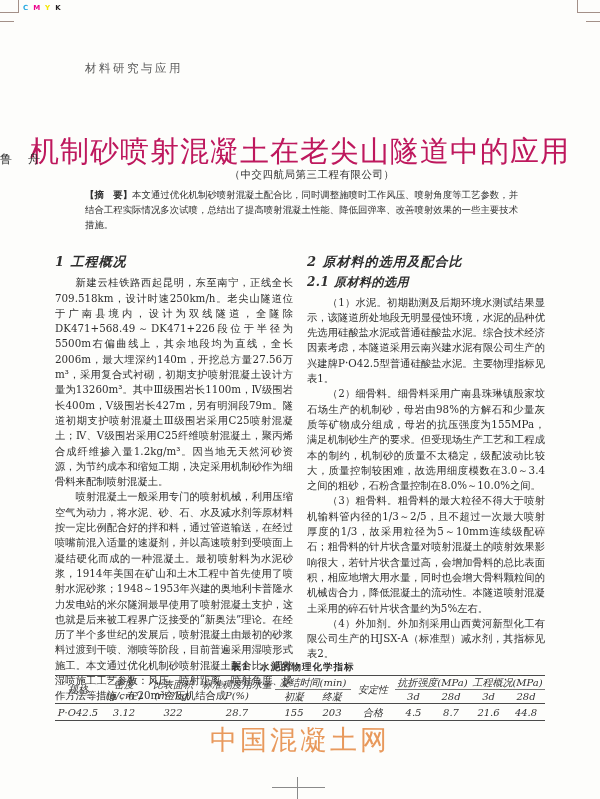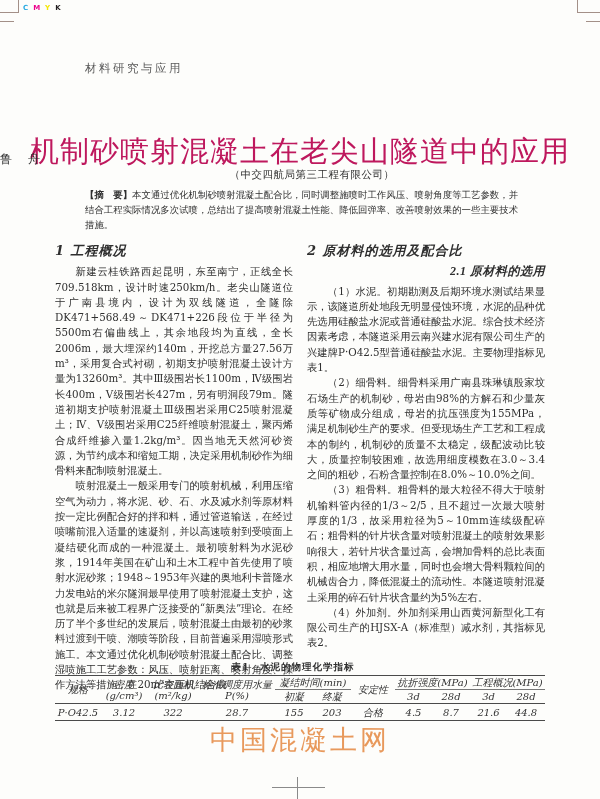--- a/index.html
+++ b/index.html
@@ -24,29 +24,29 @@
     font-size:12px;letter-spacing:2px;}
   .affiliation{position:absolute;left:0;top:168px;width:100%;text-align:center;
     font-size:10.5px;letter-spacing:0.5px;padding-left:12px;}
 
   .abstract-block{position:absolute;left:85px;top:187px;width:433px;
     font-size:9.4px;line-height:15.2px;text-align:justify;}
   .abstract-block p{margin:0;}
   .lbl{font-weight:bold;}
   .kw-line{margin-top:3px !important;}
 
-  .body-columns{position:absolute;left:55px;top:241px;width:490px;
+  .body-columns{position:absolute;left:55px;top:252px;width:490px;
     display:flex;gap:14px;}
   .col{width:238px;font-size:10.3px;line-height:15.3px;text-align:justify;}
   .col p{margin:0;text-indent:2em;}
   .col p.noindent{text-indent:0;}
   .h-sec{font-size:13px;font-style:italic;font-weight:bold;margin:2px 0 6px 0;
     text-align:left;letter-spacing:1px;}
   .h-sub{font-size:12px;font-style:italic;font-weight:bold;margin:4px 0 4px 0;
-    text-align:right;letter-spacing:0.5px;font-family:Liberation Serif, serif;}
+    text-align:left;letter-spacing:0.5px;}
 
   .table-caption{position:absolute;left:48px;top:661px;width:490px;
     text-align:center;font-size:9.5px;font-weight:bold;letter-spacing:1px;}
   .t1{position:absolute;left:55px;top:675px;width:490px;
     border-collapse:collapse;table-layout:fixed;
     font-size:10px;line-height:11px;color:#333;
     border-top:1.5px solid #4a4a4a;border-bottom:1.5px solid #4a4a4a;font-style:italic;}
   .t1 th,.t1 td{font-weight:normal;text-align:center;padding:1px 0;vertical-align:middle;}
   .t1 thead{border-bottom:1px solid #4a4a4a;}
   .t1 .grp{border-bottom:0.5px solid #777;}

